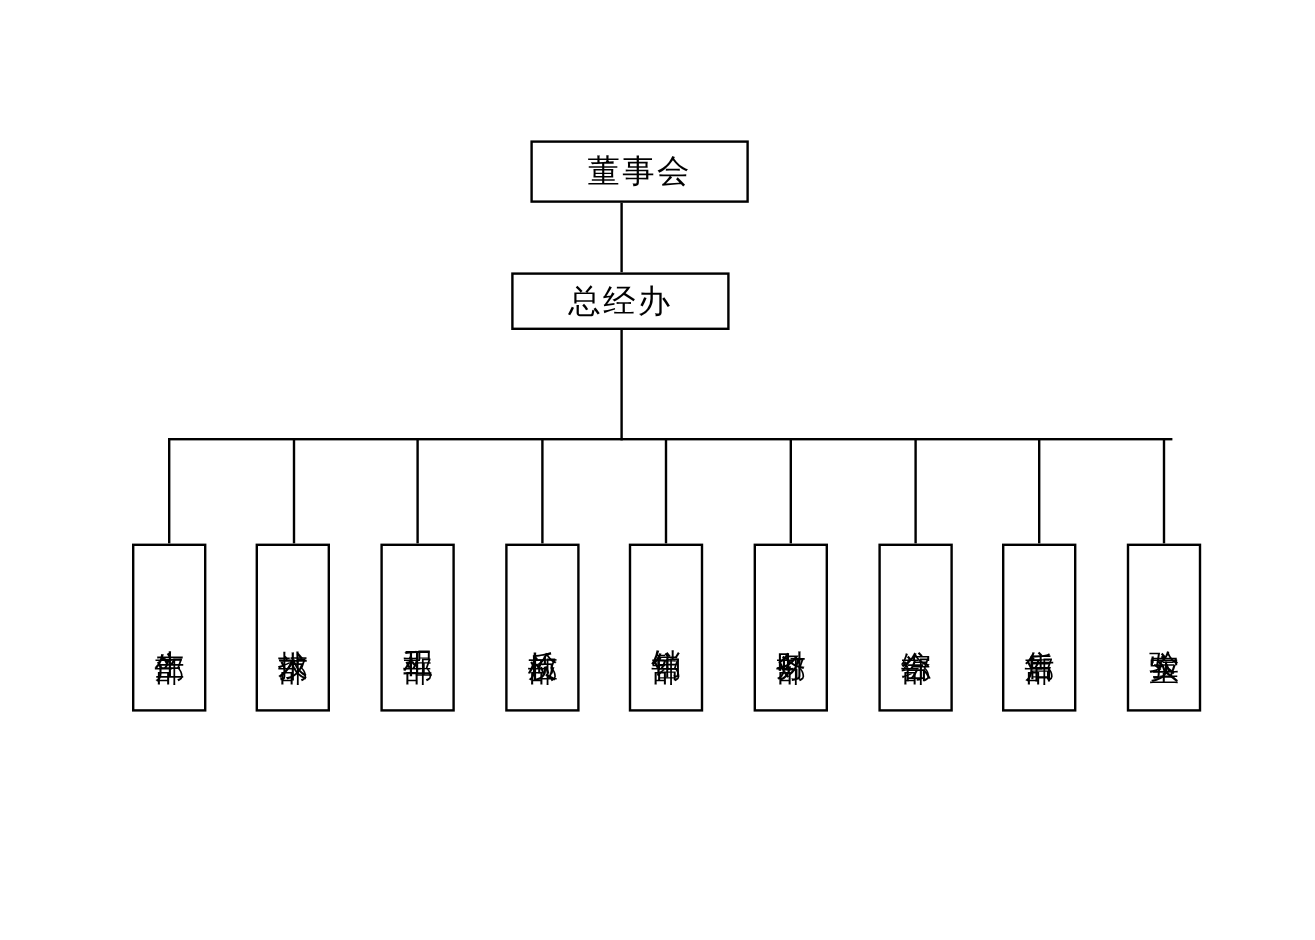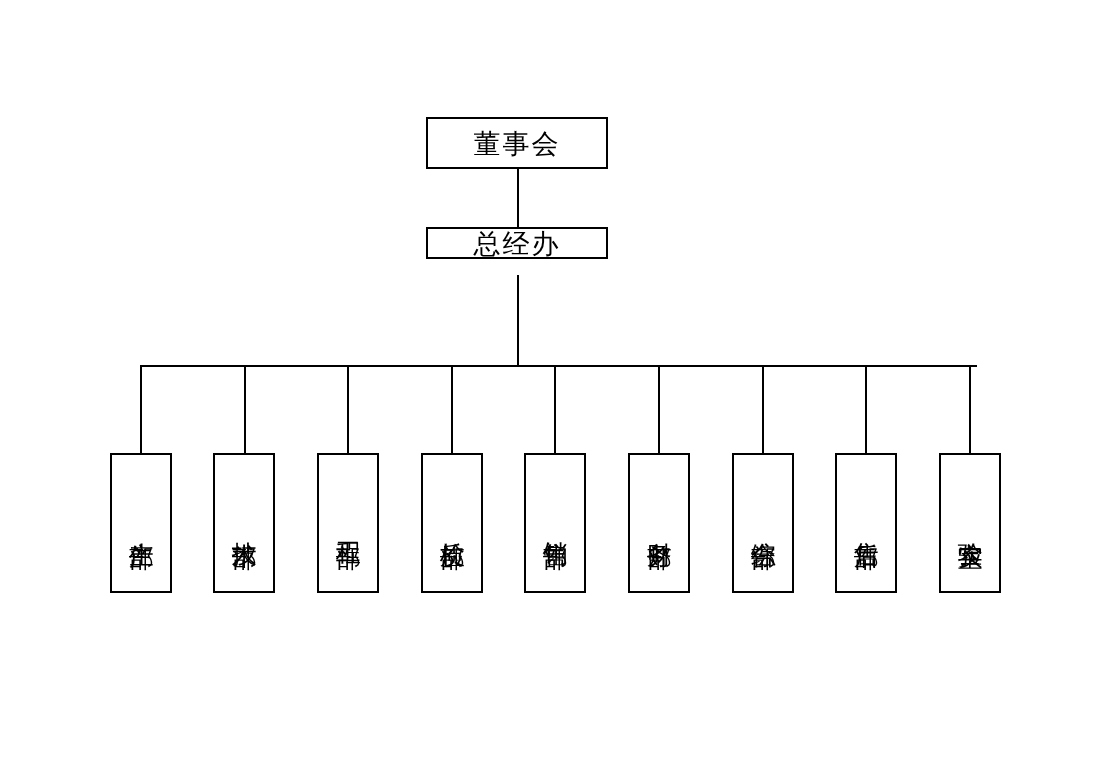--- a/index.html
+++ b/index.html
@@ -53,27 +53,27 @@
     background: #000000;
   }
   .conn-v { width: 2px; }
   .conn-h { height: 2px; }
 </style>
 </head>
 <body>
 
 <div id="chart-canvas">
 
-  <div class="node node-top" style="left:426px; top:117px; width:182px; height:52px;">
+  <div class="node node-top" style="left:442px; top:117px; width:182px; height:52px;">
     <span class="node-label">董事会</span>
   </div>
 
   <div class="conn conn-v" style="left:517px; top:169px; height:58px;"></div>
 
-  <div class="node node-top" style="left:426px; top:227px; width:182px; height:32px;">
+  <div class="node node-top" style="left:426px; top:227px; width:182px; height:48px;">
     <span class="node-label">总经办</span>
   </div>
 
   <div class="conn conn-v" style="left:517px; top:275px; height:92px;"></div>
 
   <div class="conn conn-h" style="left:141px; top:365px; width:836px;"></div>
 
   <div class="conn conn-v" style="left:140px; top:365px; height:88px;"></div>
   <div class="conn conn-v" style="left:244px; top:365px; height:88px;"></div>
   <div class="conn conn-v" style="left:347px; top:365px; height:88px;"></div>

